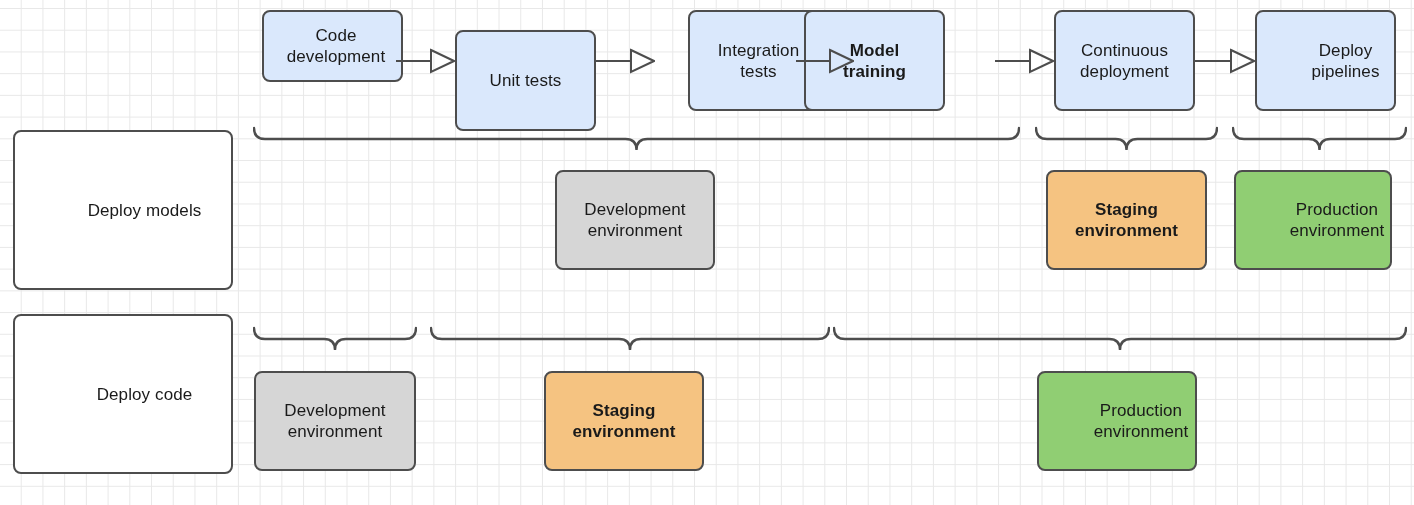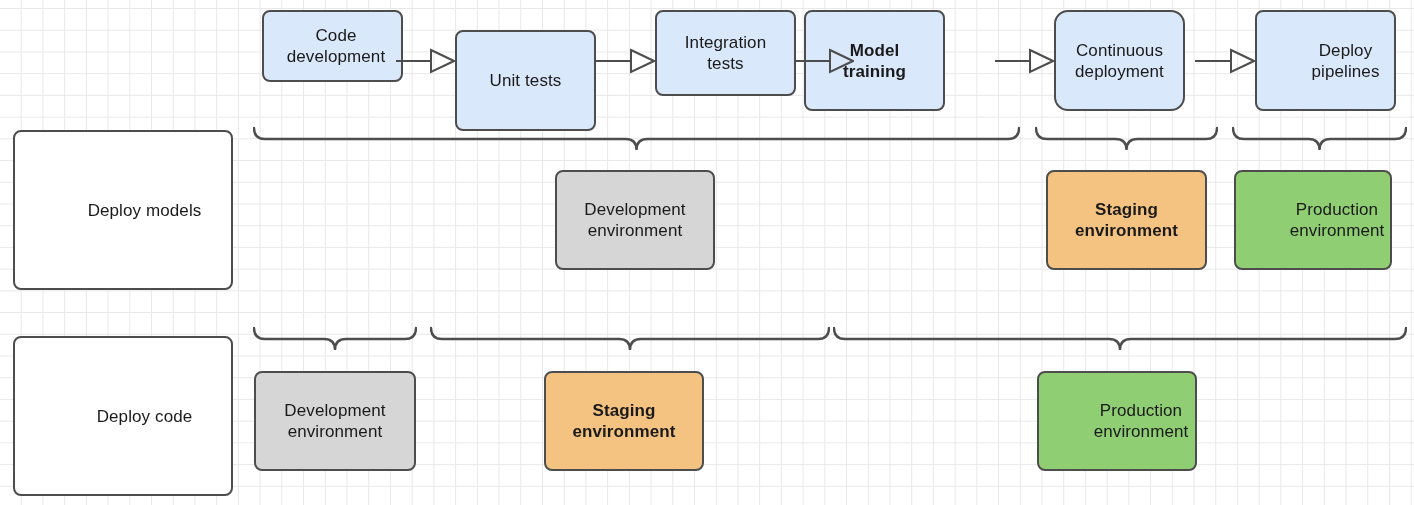--- a/index.html
+++ b/index.html
@@ -39,25 +39,25 @@
   .arrow{ position:absolute; }
   .brace{ position:absolute; }
 </style>
 </head>
 <body>
 
 <div id="canvas">
     <div class="node proc" style="left: 262px; top: 10px; width: 141px; height: 72px; padding-left: 7px;"><span>Code
 development</span></div>
     <div class="node proc" style="left: 455px; top: 10px; width: 141px; height: 101px; margin-top: 20px;"><span>Unit tests</span></div>
-    <div class="node proc" style="left: 655px; top: 10px; width: 141px; height: 86px; align-items: center;"><span>Integration
+    <div class="node proc" style="left: 688px; top: 10px; width: 141px; height: 101px; align-items: center;"><span>Integration
 tests</span></div>
     <div class="node proc" style="left: 804px; top: 10px; width: 141px; height: 101px; font-weight: bold;"><span>Model
 training</span></div>
-    <div class="node proc" style="left: 1054px; top: 10px; width: 131px; height: 101px; border-radius: 14px;"><span>Continuous
+    <div class="node proc" style="left: 1054px; top: 10px; width: 141px; height: 101px;"><span>Continuous
 deployment</span></div>
     <div class="node proc" style="left: 1255px; top: 10px; width: 141px; height: 101px; padding-left: 40px;"><span>Deploy
 pipelines</span></div>
     <div class="arrow" style="left: 396px; top: 47px; width: 59px; height: 28px;"><svg width="59" height="28" viewBox="0 0 59 28">
         <path d="M0 14 L35 14" stroke="#4d4d4d" stroke-width="2" fill="none"></path>
         <path d="M35 3 L58 14 L35 25 Z" stroke="#4d4d4d" stroke-width="2" stroke-linejoin="miter" fill="none"></path>
       </svg></div>
     <div class="arrow" style="left: 596px; top: 47px; width: 59px; height: 28px;"><svg width="59" height="28" viewBox="0 0 59 28">
         <path d="M0 14 L35 14" stroke="#4d4d4d" stroke-width="2" fill="none"></path>
         <path d="M35 3 L58 14 L35 25 Z" stroke="#4d4d4d" stroke-width="2" stroke-linejoin="miter" fill="none"></path>
@@ -83,21 +83,21 @@
       </svg></div>
     <div class="brace" style="left: 1232px; top: 126px; width: 175px; height: 26px;"><svg width="175" height="26" viewBox="0 0 175 26">
         <path d="M1 2 Q1 13 12 13 L76.5 13 Q87.5 13 87.5 24 Q87.5 13 98.5 13 L163 13 Q174 13 174 2" stroke="#4d4d4d" stroke-width="2.4" stroke-linecap="round" fill="none"></path>
       </svg></div>
     <div class="node env-dev" style="left: 555px; top: 170px; width: 160px; height: 100px;"><span>Development
 environment</span></div>
     <div class="node env-stg" style="left: 1046px; top: 170px; width: 161px; height: 100px;"><span>Staging
 environment</span></div>
     <div class="node env-prd" style="left: 1234px; top: 170px; width: 158px; height: 100px;"><span>Production
 environment</span></div>
-    <div class="node lane" style="left: 13px; top: 336px; width: 220px; height: 160px;"><span>Deploy code</span></div>
+    <div class="node lane" style="left: 13px; top: 314px; width: 220px; height: 160px;"><span>Deploy code</span></div>
     <div class="brace" style="left: 253px; top: 326px; width: 164px; height: 26px;"><svg width="164" height="26" viewBox="0 0 164 26">
         <path d="M1 2 Q1 13 12 13 L71 13 Q82 13 82 24 Q82 13 93 13 L152 13 Q163 13 163 2" stroke="#4d4d4d" stroke-width="2.4" stroke-linecap="round" fill="none"></path>
       </svg></div>
     <div class="brace" style="left: 430px; top: 326px; width: 400px; height: 26px;"><svg width="400" height="26" viewBox="0 0 400 26">
         <path d="M1 2 Q1 13 12 13 L189 13 Q200 13 200 24 Q200 13 211 13 L388 13 Q399 13 399 2" stroke="#4d4d4d" stroke-width="2.4" stroke-linecap="round" fill="none"></path>
       </svg></div>
     <div class="brace" style="left: 833px; top: 326px; width: 574px; height: 26px;"><svg width="574" height="26" viewBox="0 0 574 26">
         <path d="M1 2 Q1 13 12 13 L276 13 Q287 13 287 24 Q287 13 298 13 L562 13 Q573 13 573 2" stroke="#4d4d4d" stroke-width="2.4" stroke-linecap="round" fill="none"></path>
       </svg></div>
     <div class="node env-dev" style="left: 254px; top: 371px; width: 162px; height: 100px;"><span>Development

